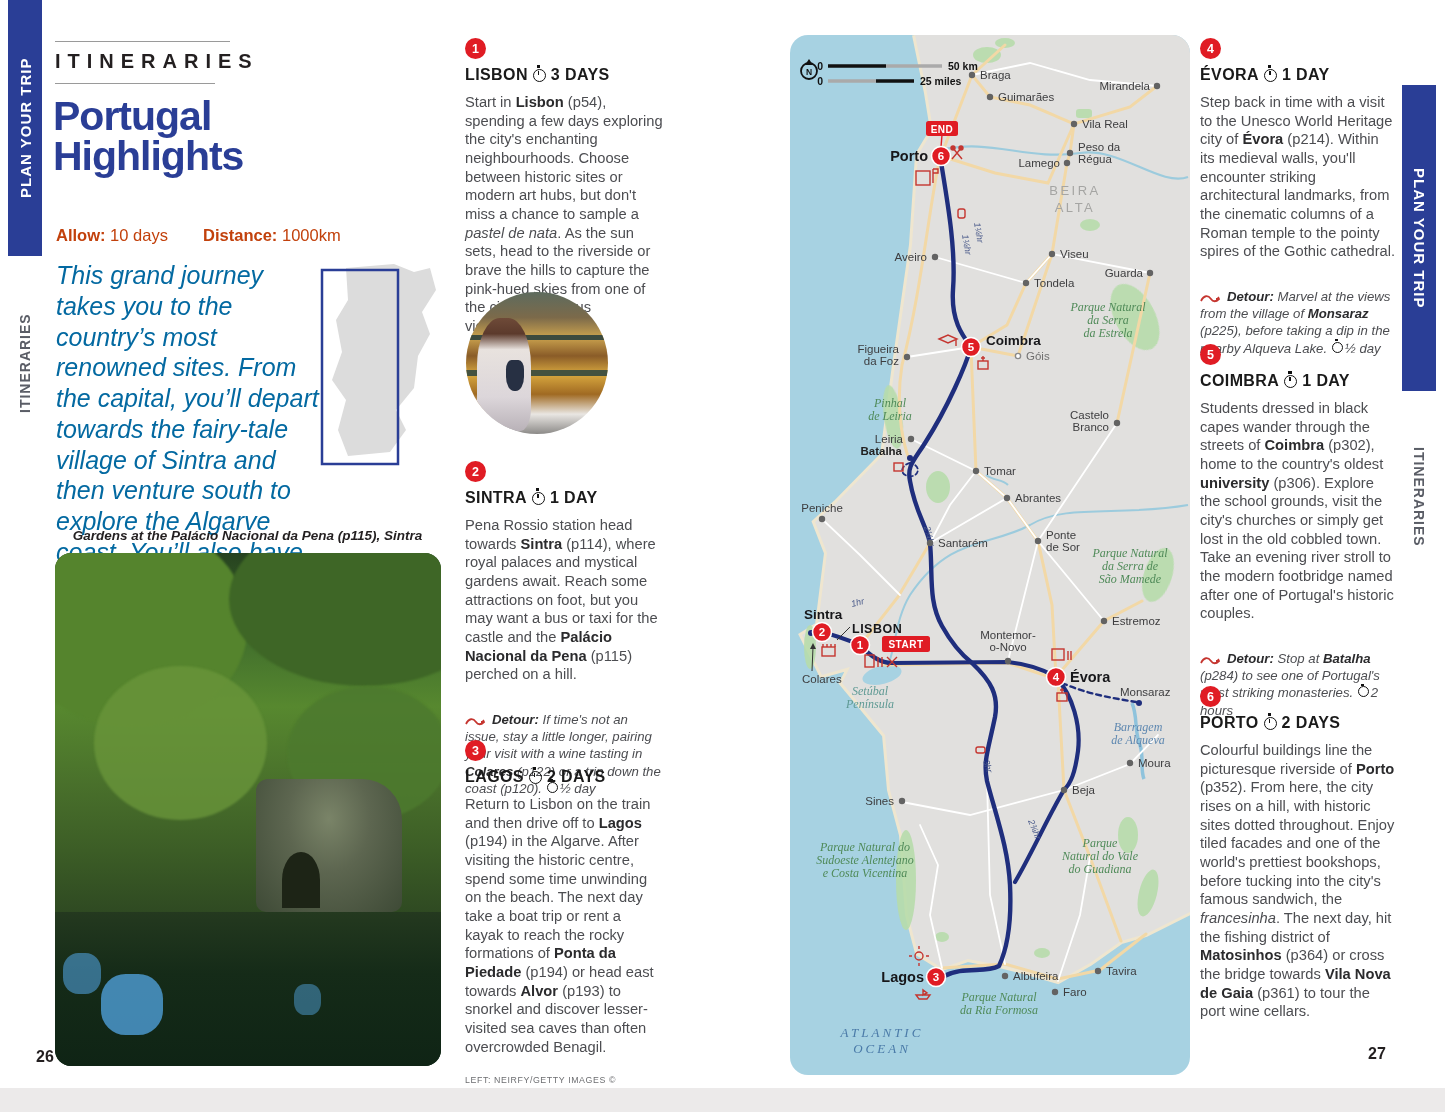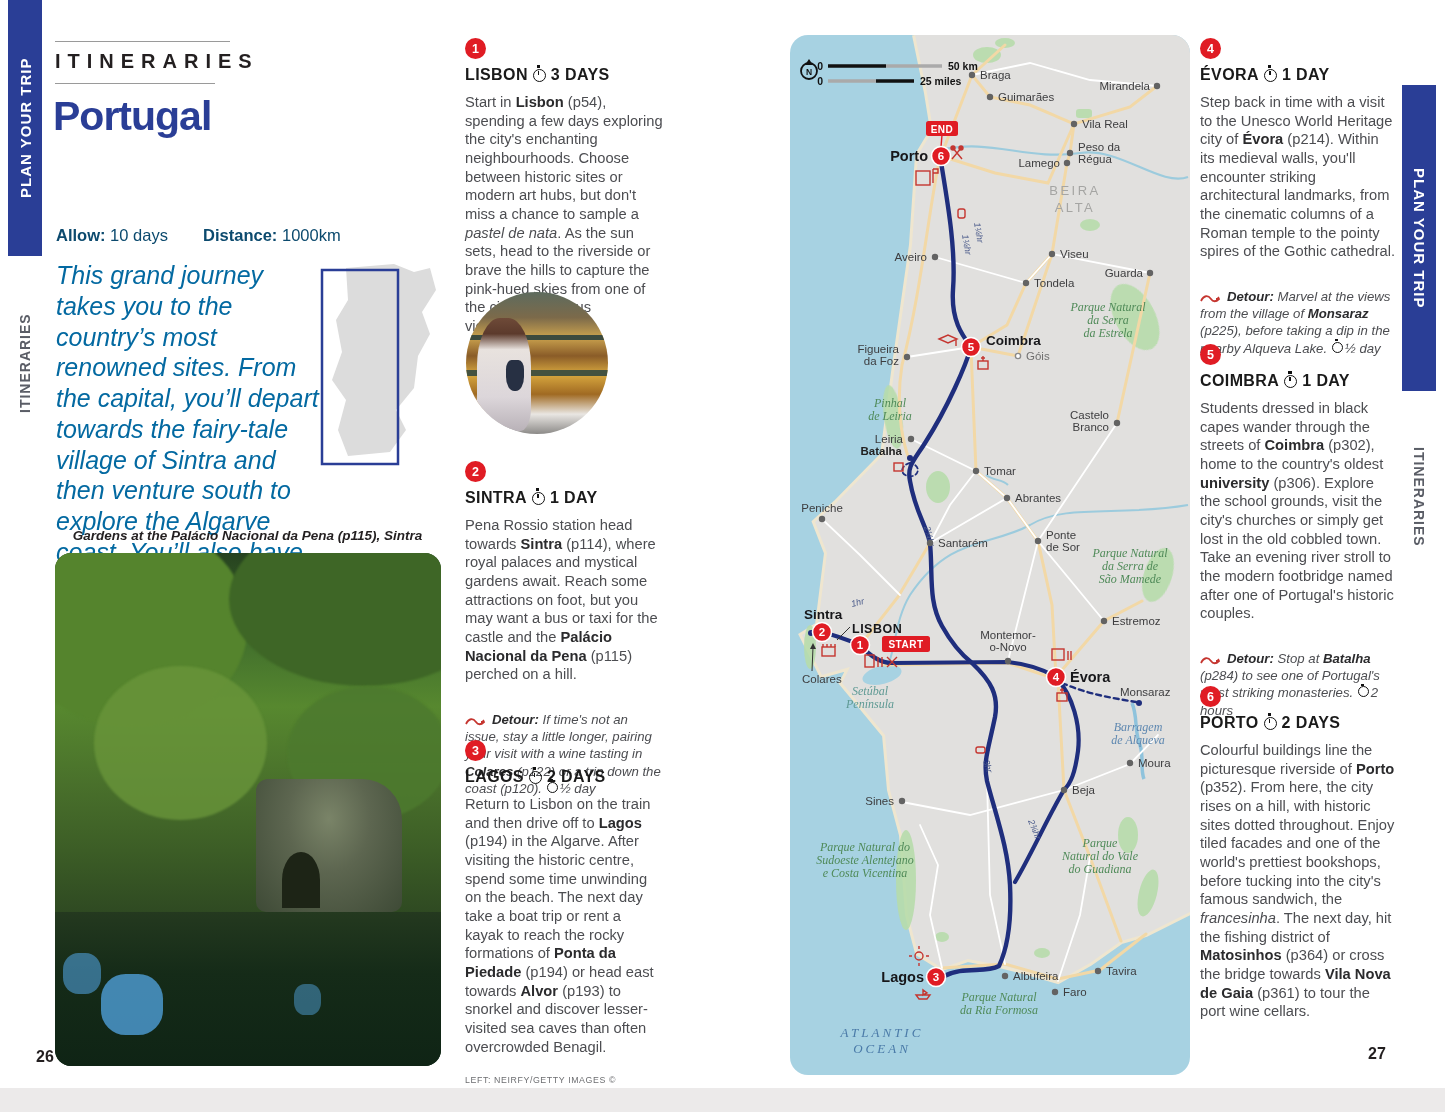--- a/index.html
+++ b/index.html
@@ -12,21 +12,21 @@
             display:flex;align-items:center;justify-content:center;}
   .vert-up{writing-mode:vertical-rl;transform:rotate(180deg);}
   .vert-dn{writing-mode:vertical-rl;}
   .tab-gray{color:#5a5d66;font-weight:bold;font-size:14px;letter-spacing:1px;
             display:flex;align-items:center;justify-content:center;}
 
   
   .eyebrow{font-size:20px;font-weight:bold;letter-spacing:7px;color:#231f20;}
   .rule{height:1px;background:#9a9a9a;}
   h1.title{margin:0;font-size:41px;line-height:0.98;font-weight:bold;color:#2a3e96;letter-spacing:-1px;}
-  .allowline{font-size:16.5px;color:#0c4a6e;}
+  .allowline{font-size:16.5px;color:#c2410c;}
   .allowline b{font-weight:bold;}
   .intro{font-size:25px;line-height:1.23;color:#0369a1;font-style:italic;}
   .caption{font-size:13.5px;font-weight:bold;color:#231f20;text-align:center;font-style:italic;}
 
   
   .stop{position:absolute;width:198px;}
   .badge-num{width:21px;height:21px;border-radius:50%;background:#e01c24;color:#fff;
              font-size:12.5px;font-weight:bold;display:flex;align-items:center;justify-content:center;}
   .stop h3{margin:7px 0 9px 0;font-size:16px;letter-spacing:0.4px;color:#1a1a1a;
            display:flex;align-items:center;gap:5px;font-weight:bold;}
@@ -92,20 +92,21 @@
   <div class="abs tab-gray vert-dn" style="left:1406px;top:402px;width:26px;height:190px;">
     <span>ITINERARIES</span>
   </div>
 
   <div class="abs rule" style="left:55px;top:41px;width:175px;"></div>
   <div class="abs eyebrow" style="left:55px;top:50px;">ITINERARIES</div>
   <div class="abs rule" style="left:55px;top:83px;width:160px;"></div>
 
   <h1 class="title abs" style="left:53px;top:96px;">
     <span>Portugal</span><br>
+    <span>Highlights</span>
   </h1>
 
   <div class="abs allowline" style="left:56px;top:226px;">
     <b>Allow:</b>
     <span>10 days</span>
     <span style="display:inline-block;width:26px;"></span>
     <b>Distance:</b>
     <span>1000km</span>
   </div>
 

